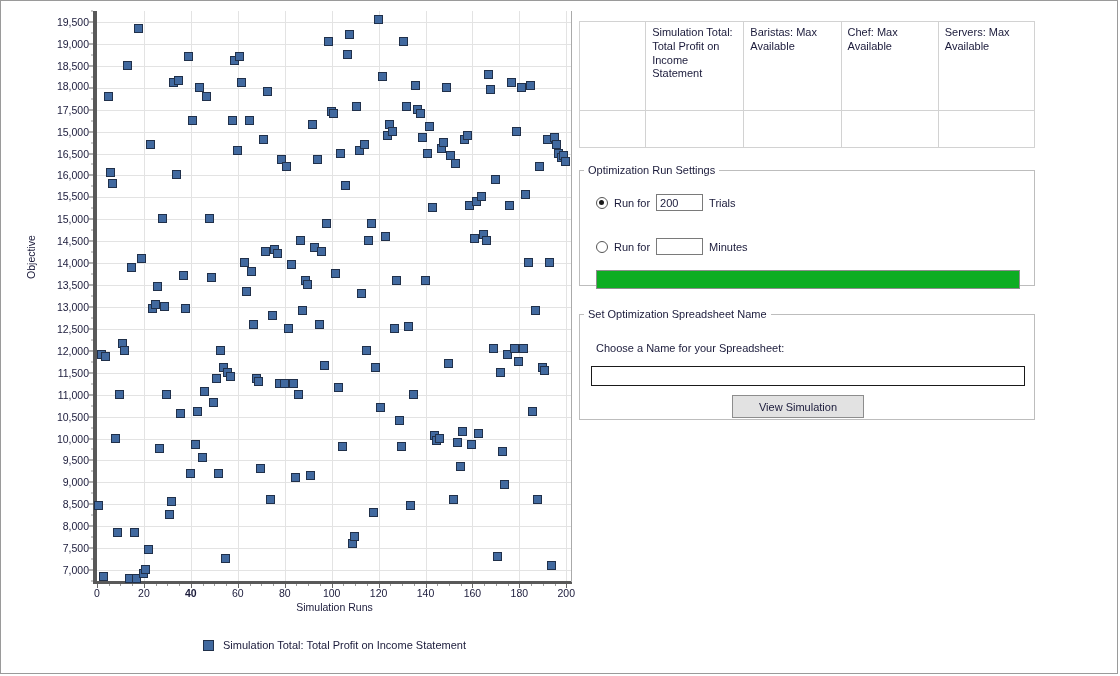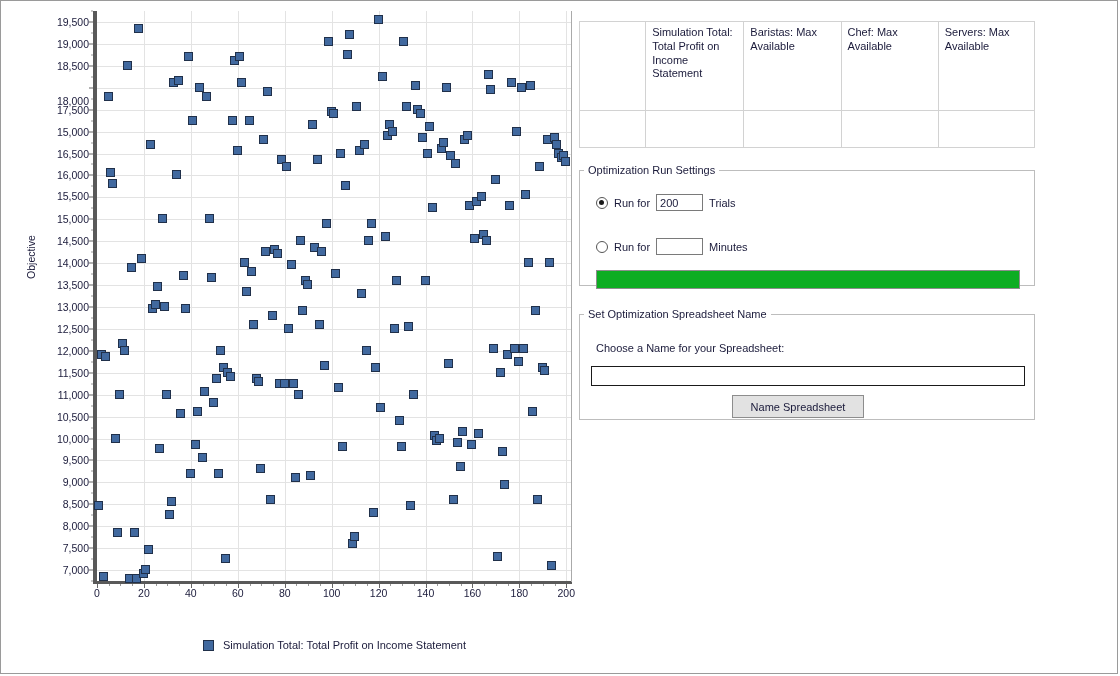--- a/index.html
+++ b/index.html
@@ -158,21 +158,21 @@
         <div class="ylab" style="top: 303.962px;">13,000</div>
         <div class="ylab" style="top: 282.038px;">13,500</div>
         <div class="ylab" style="top: 260.115px;">14,000</div>
         <div class="ylab" style="top: 238.192px;">14,500</div>
         <div class="ylab" style="top: 216.269px;">15,000</div>
         <div class="ylab" style="top: 193px;">15,500</div>
         <div class="ylab" style="top: 172.423px;">16,000</div>
         <div class="ylab" style="top: 150.5px;">16,500</div>
         <div class="ylab" style="top: 128.577px;">15,000</div>
         <div class="ylab" style="top: 106.654px;">17,500</div>
-        <div class="ylab" style="top: 98px;">18,000</div>
+        <div class="ylab" style="top: 83px;">18,000</div>
         <div class="ylab" style="top: 62.8077px;">18,500</div>
         <div class="ylab" style="top: 40.8846px;">19,000</div>
         <div class="ylab" style="top: 18.9615px;">19,500</div>
       </div>
     <div id="axis-y"></div>
     <div id="axis-x"></div>
     <div id="axis-right"></div>
     <div id="axis-top"></div>
 
     <div id="plot">
@@ -408,20 +408,21 @@
         <div class="pt" style="left: 455.228px; top: 554.654px; background: rgb(65, 105, 159); border-color: rgb(32, 48, 74);"></div>
         <div class="pt" style="left: 457.574px; top: 127.154px; background: rgb(65, 105, 159); border-color: rgb(32, 48, 74);"></div>
         <div class="pt" style="left: 459.921px; top: 133.731px; background: rgb(65, 105, 159); border-color: rgb(32, 48, 74);"></div>
         <div class="pt" style="left: 462.267px; top: 142.5px; background: rgb(65, 105, 159); border-color: rgb(32, 48, 74);"></div>
         <div class="pt" style="left: 464.614px; top: 146.885px; background: rgb(65, 105, 159); border-color: rgb(32, 48, 74);"></div>
         <div class="pt" style="left: 466.96px; top: 144.692px; background: rgb(65, 105, 159); border-color: rgb(32, 48, 74);"></div>
         <div class="pt" style="left: 469.307px; top: 151.269px; background: rgb(65, 105, 159); border-color: rgb(32, 48, 74);"></div>
       </div>
 
     <div id="ytitle">Objective</div>
+    <div id="xtitle">Simulation Runs</div>
 
     <div id="legend">
       <span class="swatch"></span>
       <span class="ltxt">Simulation Total: Total Profit on Income Statement</span>
     </div>
   <div class="ytick" style="top: 567.038px;"></div>
       <div class="ytick" style="top: 545.115px;"></div>
       <div class="ytick" style="top: 523.192px;"></div>
       <div class="ytick" style="top: 501.269px;"></div>
       <div class="ytick" style="top: 479.346px;"></div>
@@ -470,21 +471,21 @@
       <div class="ytick-minor" style="top: 117.615px;"></div>
       <div class="ytick-minor" style="top: 95.6923px;"></div>
       <div class="ytick-minor" style="top: 73.7692px;"></div>
       <div class="ytick-minor" style="top: 51.8462px;"></div>
       <div class="ytick-minor" style="top: 29.9231px;"></div>
       <div class="ytick-minor" style="top: 8px;"></div>
       <div class="xlab" style="left: 92px;">0</div>
       <div class="xtick" style="left: 92px;"></div>
       <div class="xlab" style="left: 138.931px;">20</div>
       <div class="xtick" style="left: 138.931px;"></div>
-      <div class="xlab" style="left: 185.861px;">40</div>
+      <div class="xlab" style="left: 185.861px; font-weight: bold;">40</div>
       <div class="xtick" style="left: 185.861px;"></div>
       <div class="xlab" style="left: 232.792px;">60</div>
       <div class="xtick" style="left: 232.792px;"></div>
       <div class="xlab" style="left: 279.723px;">80</div>
       <div class="xtick" style="left: 279.723px;"></div>
       <div class="xlab" style="left: 326.653px;">100</div>
       <div class="xtick" style="left: 326.653px;"></div>
       <div class="xlab" style="left: 373.584px;">120</div>
       <div class="xtick" style="left: 373.584px;"></div>
       <div class="xlab" style="left: 420.515px;">140</div>
@@ -572,17 +573,17 @@
         <span class="runtxt">Minutes</span>
       </div>
 
       <div id="progress" style="background: rgb(13, 173, 34); width: 424px;"></div>
     </fieldset>
 
     <fieldset class="grp" id="grp-sheet">
       <legend>Set Optimization Spreadsheet Name</legend>
       <div id="sheet-label">Choose a Name for your Spreadsheet:</div>
       <input id="sheet-input" type="text" value="" style="">
-      <button id="view-btn">Name Spreadsheet</button>
+      <button id="view-btn">View Simulation</button>
     </fieldset>
 
   </div>
 </div>
 
 </body></html>

